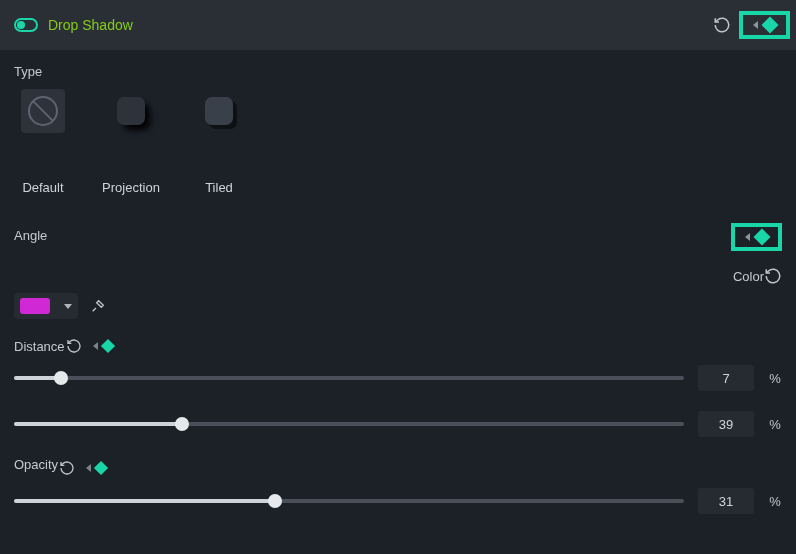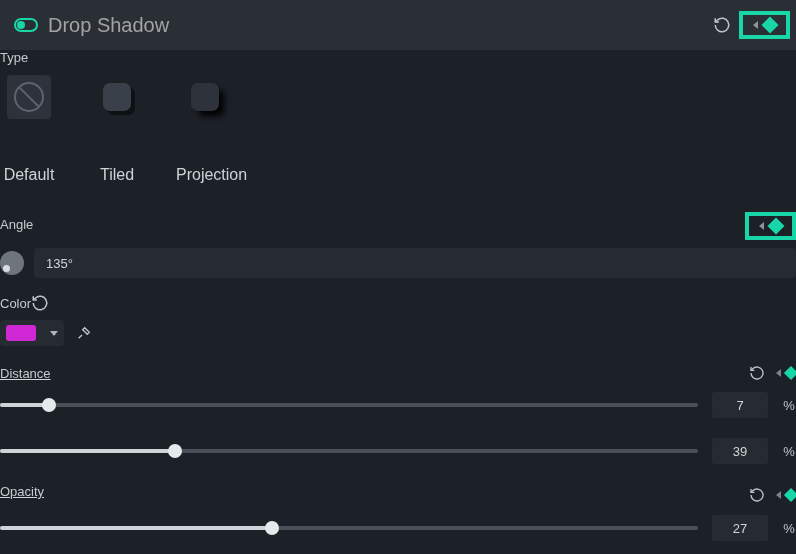--- a/index.html
+++ b/index.html
@@ -30,21 +30,21 @@
     margin-right: 10px;
   }
   .toggle::after {
     content:"";
     position:absolute;
     width:8px; height:8px;
     background:#18d6a8;
     border-radius:50%;
     top:1px; left:1px;
   }
-  .header .title { font-size: 20px; color:#a3a3a3;}
+  .header .title { font-size: 14px; color:#84cc16;}
   .header .right {
     position:absolute; right:6px; top:50%; transform:translateY(-50%);
     display:flex; align-items:center; gap:8px;
   }
   .reset-icon {
     width:18px; height:18px;
     color:#bfc5c9;
     display:flex; align-items:center; justify-content:center;
   }
   .keyframe-box {
@@ -58,21 +58,21 @@
     border-bottom:4px solid transparent;
     border-right:5px solid #8e949a;
   }
   .kf-diamond {
     width:12px; height:12px;
     background:#18d6a8;
     transform: rotate(45deg);
   }
 
   
-  .body { }
+  .body { padding: 14px; }
 
   .section-label {
     font-size:13px;
     color:#c5cace;
     margin-bottom:10px;
   }
 
   
   .tiles {
     display:flex;
@@ -87,21 +87,21 @@
     width:44px; height:44px;
     margin: 0 auto 10px;
     display:flex; align-items:center; justify-content:center;
     border-radius:4px;
   }
   .tile-swatch .shape {
     width:28px; height:28px;
     border-radius:7px;
     background:#3a404a;
   }
-  .tile .label { font-size:16px; color:#cfd3d7;margin-top:47px; }
+  .tile .label { font-size:13px; color:#cfd3d7;margin-top:47px; }
 
   .tile-default .tile-swatch {
     background:#2e333b;
     position:relative;
   }
   .tile-default .tile-swatch::after{
     content:"";
     position:absolute;
     width:26px;height:26px;
     border:2px solid #5c6470;
@@ -159,21 +159,21 @@
     background:#262b32;
     border-radius:4px;
     padding:0 12px;
     color:#d0d4d8;
     font-size:13px;
     display:flex; align-items:center;
   }
 
   
   .color-row-head{
-    display:flex; justify-content:flex-start; align-items:center;
+    display:flex; justify-content:flex-end; align-items:center;
     margin-top:16px; margin-bottom:8px;
   }
   .color-body{
     display:flex; align-items:center; gap:12px;
     margin-bottom:18px;
   }
   .color-swatch-btn{
     width:64px; height:26px;
     background:#262b32;
     border-radius:4px;
@@ -195,23 +195,22 @@
   .eyedropper{
     width:16px;height:16px;
     color:#bfc5c9;
   }
 
   
   .slider-row{
     margin-bottom:20px;
   }
   .slider-head{
-    display:flex; justify-content:space-between; align-items:center;
+    display:flex; justify-content:flex-start; align-items:center;
     margin-bottom:10px;
-    text-decoration:underline;
   }
   .slider-controls{
     display:flex; align-items:center; gap:10px;
   }
   .kf-inline{
     display:flex; align-items:center; gap:5px;
   }
   .kf-inline .tri{
     width:0;height:0;
     border-top:4px solid transparent;
@@ -283,46 +282,40 @@
 </div>
 
 <div class="body">
 
   <div class="section-label">Type</div>
   <div class="tiles">
     <div class="tile tile-default">
       <div class="tile-swatch"></div>
       <div class="label">Default</div>
     </div>
+    <div class="tile tile-proj">
+      <div class="tile-swatch">
+          <div class="shape"></div>
+        </div>
+      <div class="label">Projection</div>
+    </div>
     <div class="tile tile-tiled">
       <div class="tile-swatch">
           <div class="shape"></div>
         </div>
       <div class="label">Tiled</div>
-    </div>
-    <div class="tile tile-proj">
-      <div class="tile-swatch">
-          <div class="shape"></div>
-        </div>
-      <div class="label">Projection</div>
     </div>
   </div>
 
   <div class="row">
     <div class="row-head">
       <div class="section-label" style="margin-bottom:4px">Angle</div>
       <div class="kf-box2">
         <div class="kf-arrow-left"></div>
         <div class="kf-diamond"></div>
-      </div>
-    </div>
-    <div class="angle-body">
-      <div class="angle-dial"></div>
-      <div class="angle-input">
-        <span>135°</span>
       </div>
     </div>
   </div>
 
   <div class="color-row-head">
     <div class="section-label" style="margin-bottom:0">Color</div>
     <div class="reset-icon">
       <svg width="18" height="18" viewBox="0 0 24 24" fill="none" stroke="currentColor" stroke-width="2">
         <path d="M3 12a9 9 0 1 0 3-6.7L3 8"></path>
           <polyline points="3 3 3 8 8 8"></polyline>
@@ -392,18 +385,18 @@
           <div class="tri"></div>
           <div class="dm"></div>
         </div>
       </div>
     </div>
     <div class="slider-body">
       <div class="track">
         <div class="fill" style="width:39%"></div>
         <div class="thumb" style="left:39%"></div>
       </div>
-      <div class="val-box">27</div>
+      <div class="val-box">31</div>
       <div class="unit">%</div>
     </div>
   </div>
 
 </div>
 
 </body></html>

